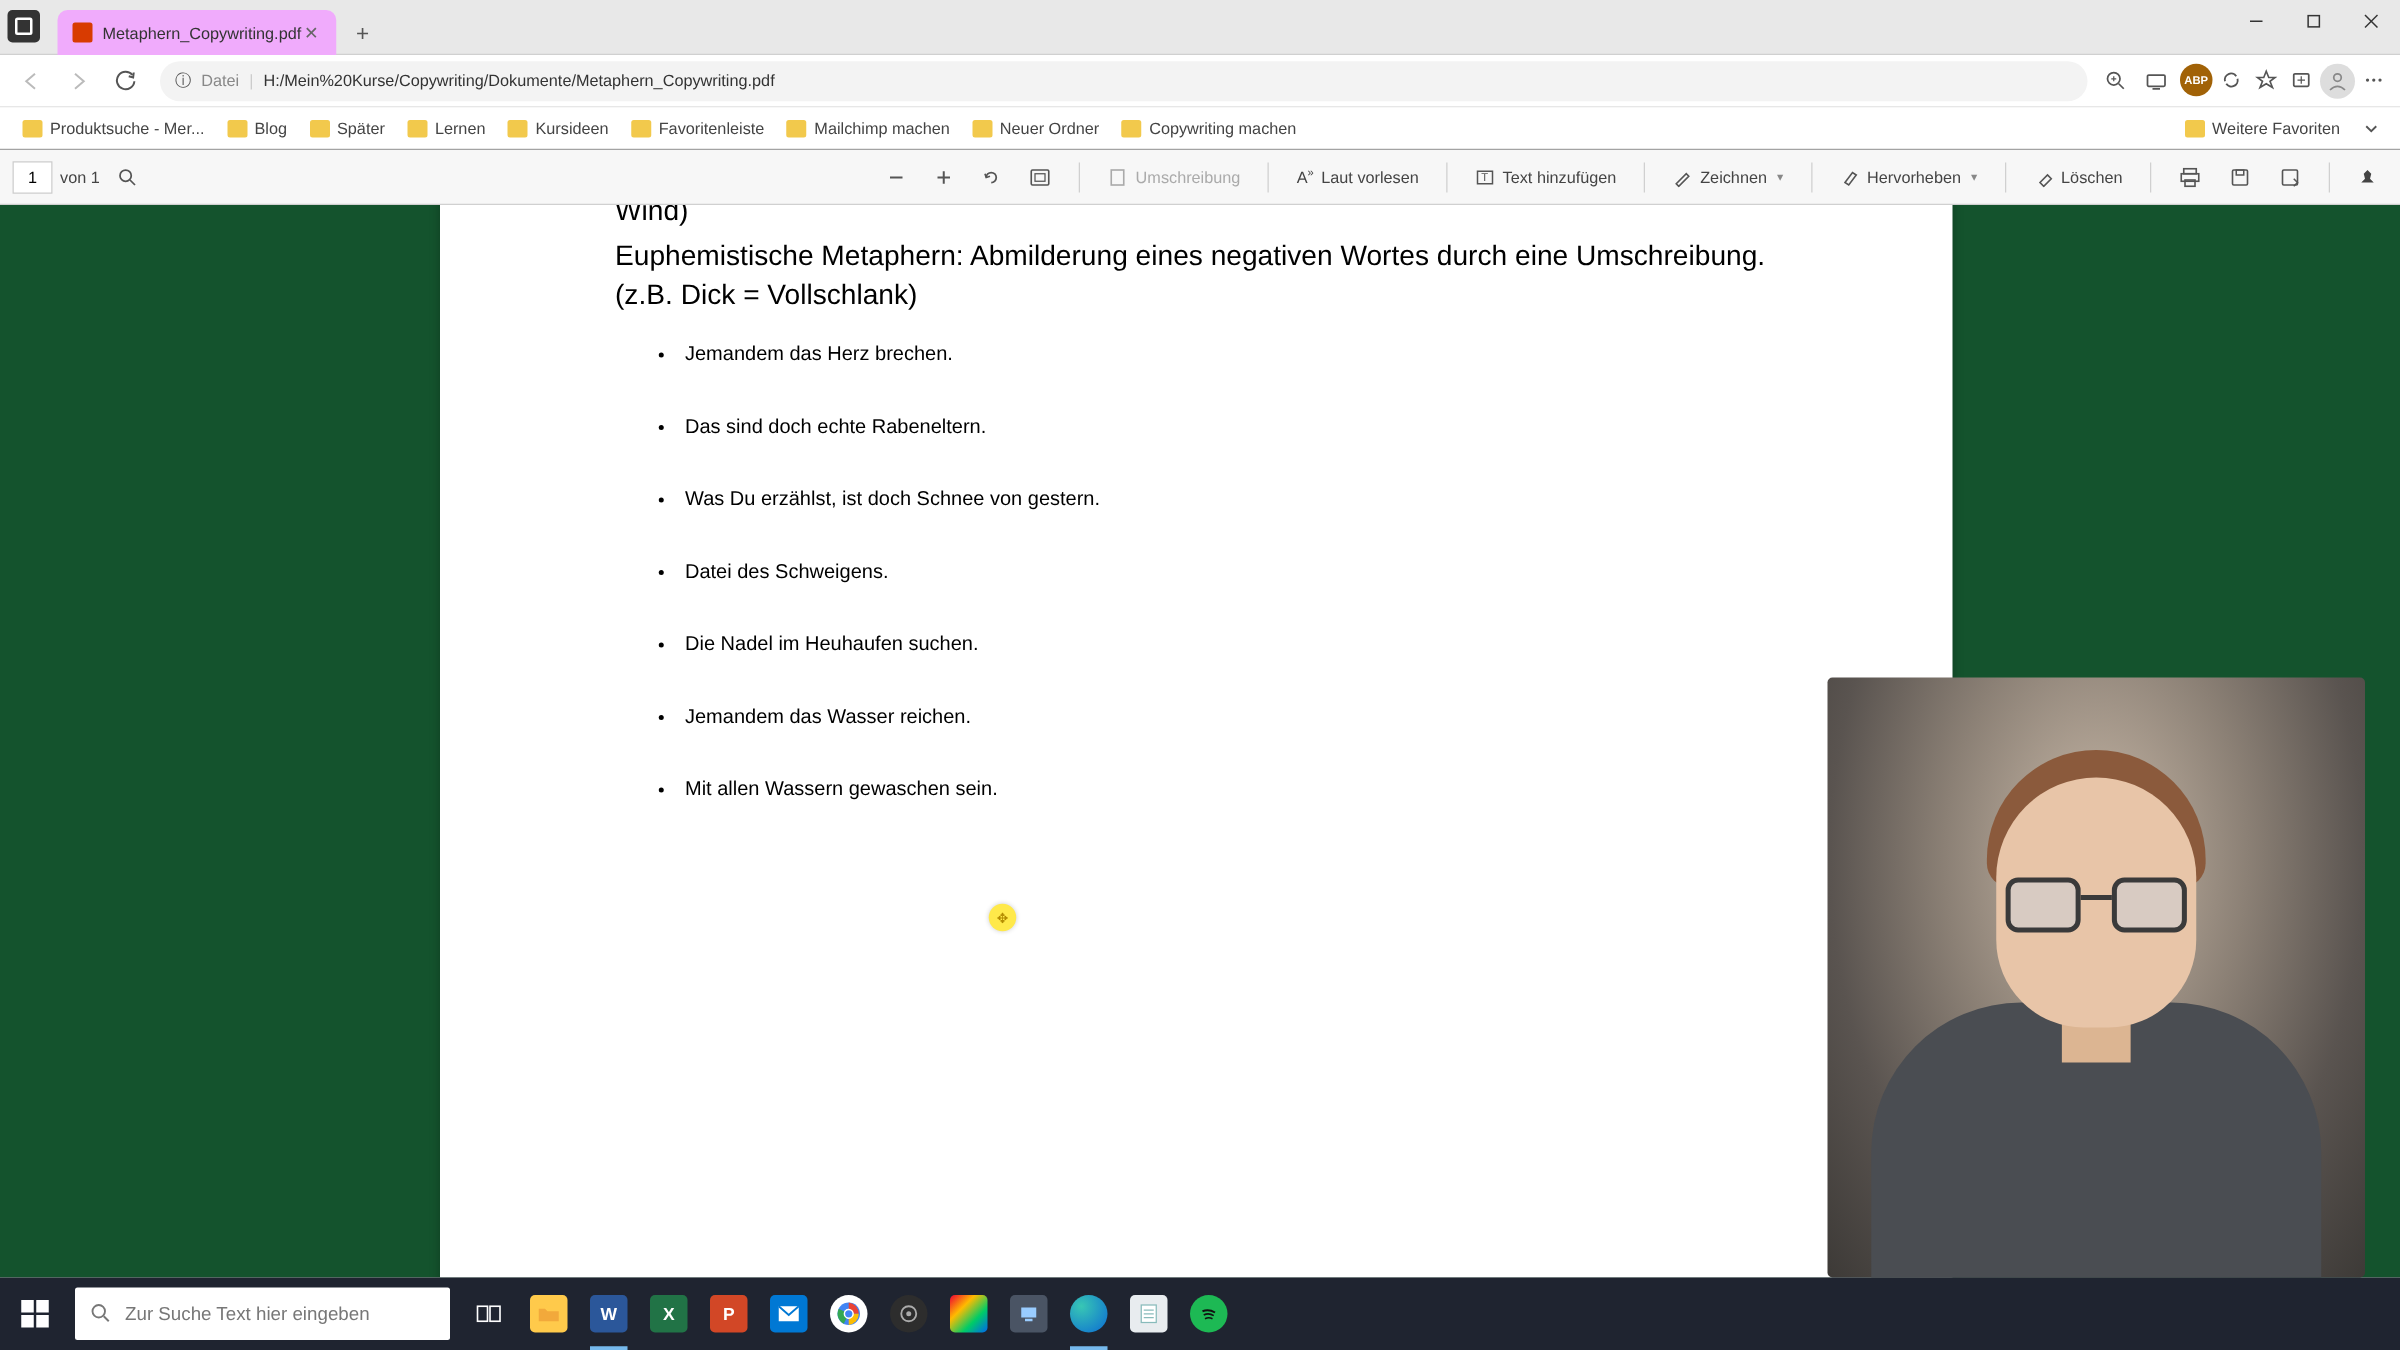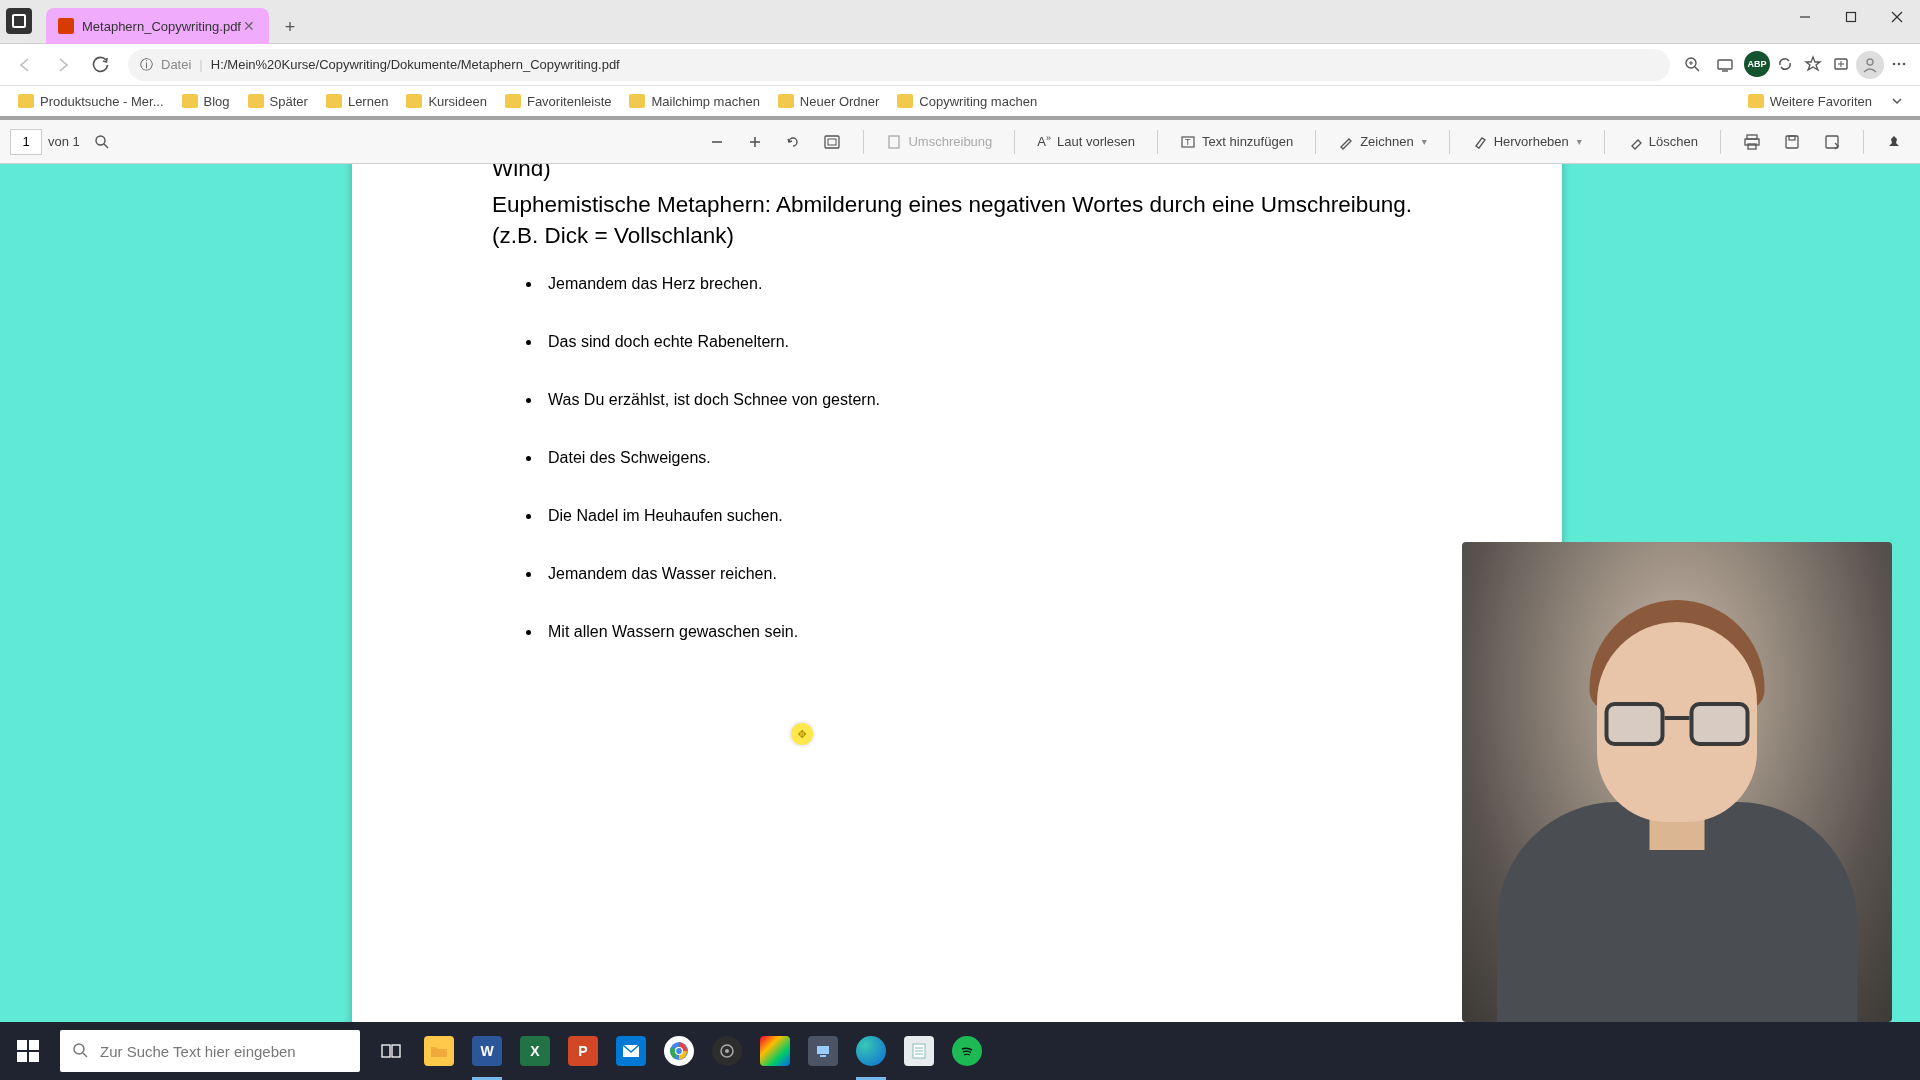--- a/index.html
+++ b/index.html
@@ -20,43 +20,43 @@
 
 .addrbar { height: 42px; background: #fff; display: flex; align-items: center; padding: 0 8px; gap: 4px; border-bottom: 1px solid #e0e0e0; }
 .nav-btn { width: 34px; height: 34px; border-radius: 4px; display: flex; align-items: center; justify-content: center; color: #555; cursor: pointer; }
 .nav-btn.disabled { color: #bbb; cursor: default; }
 .addr-field { flex: 1; height: 32px; background: #f3f3f3; border-radius: 16px; display: flex; align-items: center; padding: 0 12px; font-size: 13px; color: #555; gap: 8px; margin: 0 6px; }
 .addr-lock { font-size: 13px; color: #555; }
 .addr-prefix { color: #888; }
 .addr-path { color: #333; }
 .addr-right { display: flex; align-items: center; gap: 6px; }
 .addr-icon { width: 26px; height: 26px; display: flex; align-items: center; justify-content: center; color: #555; cursor: pointer; border-radius: 4px; }
-.abp-badge { width: 26px; height: 26px; background: #14532d; color: #fff; border-radius: 50%; display: flex; align-items: center; justify-content: center; font-size: 9px; font-weight: bold; }
+.abp-badge { width: 26px; height: 26px; background: #a16207; color: #fff; border-radius: 50%; display: flex; align-items: center; justify-content: center; font-size: 9px; font-weight: bold; }
 .ext-icons { display: flex; gap: 2px; }
 .avatar { width: 28px; height: 28px; border-radius: 50%; background: #ddd; display: flex; align-items: center; justify-content: center; color: #888; font-size: 15px; }
 
 
-.bmbar { height: 34px; background: #fff; display: flex; align-items: center; padding: 0 10px; gap: 2px; border-bottom: 4px solid #a3a3a3; font-size: 13px; }
+.bmbar { height: 34px; background: #fff; display: flex; align-items: center; padding: 0 10px; gap: 2px; border-bottom: 1px solid #a3a3a3; font-size: 13px; }
 .bm-item { display: flex; align-items: center; gap: 6px; padding: 4px 8px; border-radius: 4px; cursor: pointer; color: #444; }
 .bm-folder { width: 16px; height: 14px; background: #f2c94c; border-radius: 2px; }
 .bm-right { margin-left: auto; display: flex; align-items: center; gap: 4px; }
 
 
 .pdfbar { height: 44px; background: #f7f7f7; border-bottom: 1px solid #d0d0d0; display: flex; align-items: center; padding: 0 10px; gap: 6px; font-size: 13px; color: #444; }
 .page-input { width: 32px; height: 26px; border: 1px solid #ccc; background: #fff; text-align: center; font-size: 13px; }
 .page-of { display: flex; align-items: center; gap: 4px; }
 .pdf-sep { width: 1px; height: 24px; background: #d0d0d0; margin: 0 8px; }
 .pdf-btn { display: flex; align-items: center; gap: 6px; padding: 4px 8px; border-radius: 4px; cursor: pointer; }
 .pdf-btn.disabled { color: #aaa; }
 .pdf-center-gap { flex: 1; }
 .pdf-right { display: flex; align-items: center; gap: 6px; }
 .chev-down { font-size: 10px; color: #888; margin-left: 2px; }
 
 
-.viewer { position: absolute; top: 164px; left: 0; right: 0; bottom: 58px; background: #5eead4; overflow: hidden; }
+.viewer { position: absolute; top: 164px; left: 0; right: 0; bottom: 58px; background: #14532d; overflow: hidden; }
 .page { position: absolute; left: 352px; top: -10px; width: 1210px; height: 1060px; background: #fff; box-shadow: 0 2px 8px rgba(0,0,0,0.25); padding: 0 140px; font-family: Calibri, Arial, sans-serif; color: #000; }
 .doc-text { font-size: 22.5px; line-height: 1.35; }
 .doc-frag { margin-top: 0; }
 .doc-para { margin-top: 6px; }
 .doc-heading { margin-top: 140px; text-decoration: underline; font-size: 22.5px; }
 .doc-list { list-style: disc; margin-left: 50px; margin-top: 24px; }
 .doc-list li { padding-left: 6px; margin-bottom: 40px; font-size: 16px; }
 .highlight-cursor { position: absolute; width: 22px; height: 22px; background: #ffe94a; border-radius: 50%; display: flex; align-items: center; justify-content: center; font-size: 11px; color: #b38b00; box-shadow: 0 0 4px rgba(0,0,0,0.2); }
 
 

